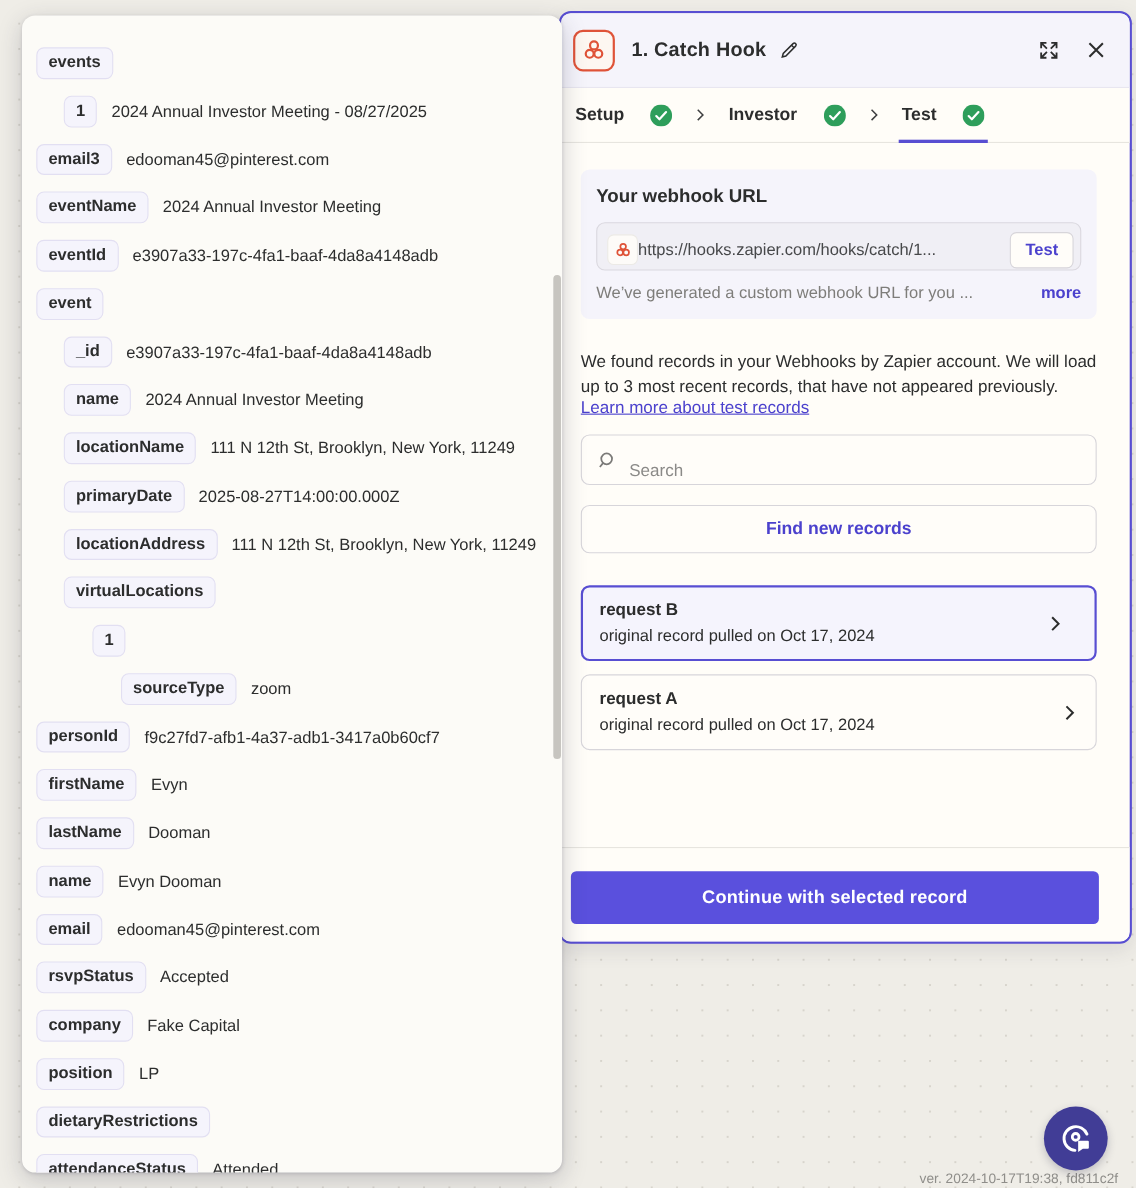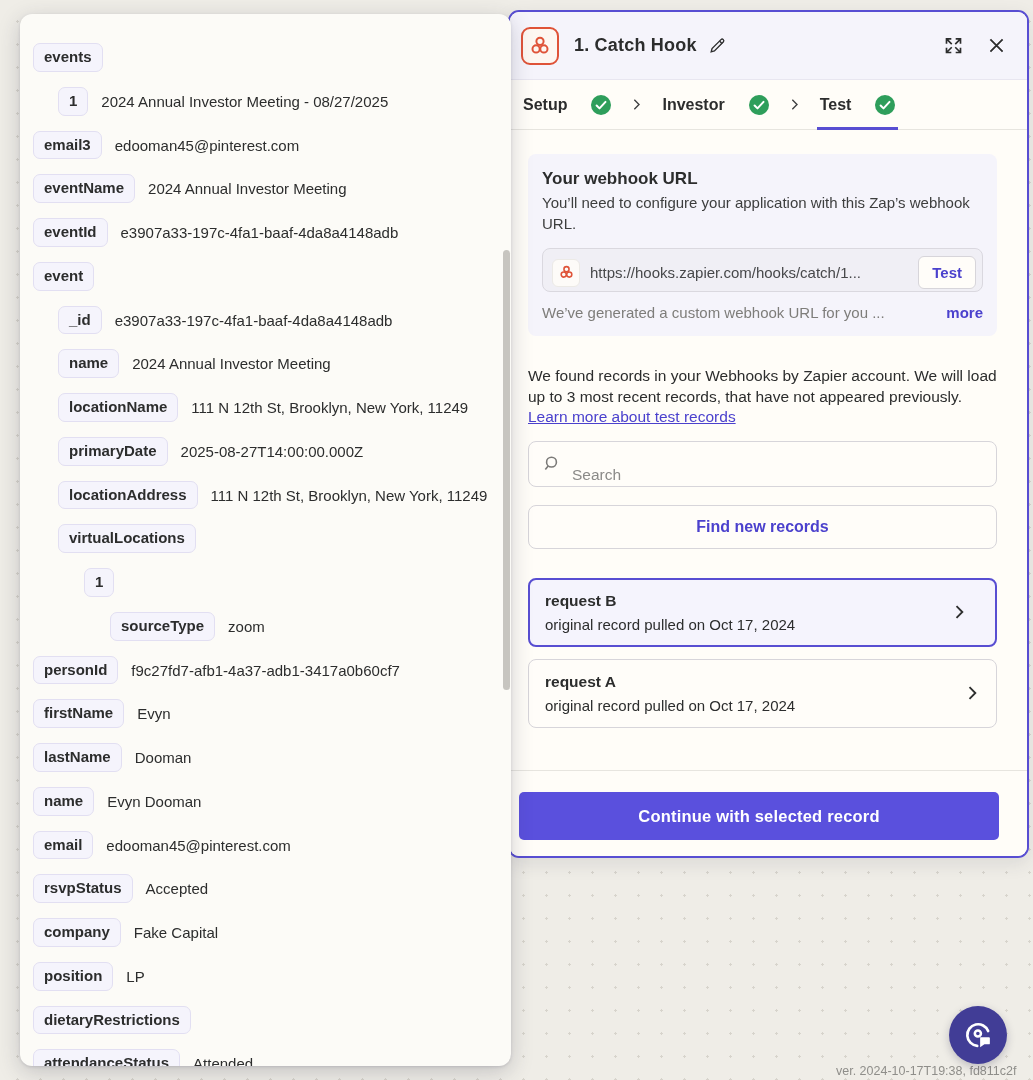--- a/index.html
+++ b/index.html
@@ -78,21 +78,21 @@
   .tab-sep { display:flex; align-items:center; margin:0 15px; }
   .tab-sep svg { width:15px; height:15px; }
 
   .panel-content { flex:1 1 auto; overflow:hidden; padding:24px 30px 0 18px; }
 
   .webhook-card { background:#f5f4fb; border-radius:8px; padding:15px 14px 15px; margin-bottom:29px; }
   .webhook-card h3 { font-size:17px; font-weight:bold; margin-bottom:3px; }
   .webhook-desc { font-size:15px; line-height:1.42; color:#3d3e3e; }
   .url-row {
     margin-top:13px; background:#f0eff5; border:1px solid #dad8df; border-radius:8px;
-    height:44px; display:flex; align-items:center; padding:11px 6px 5px 9px; gap:10px;
+    height:44px; display:flex; align-items:center; padding:11px 6px 5px 9px; 
   }
   .url-icon-chip { width:28px; height:28px; background:#fdfbf8; border:1px solid #eceae6; border-radius:6px; display:flex; align-items:center; justify-content:center; flex:0 0 auto; }
   .url-icon-chip svg { width:17px; height:17px; }
   .url-text { flex:1 1 auto; font-size:15px; color:#47484a; white-space:nowrap; overflow:hidden; }
   .copy-btn {
     flex:0 0 auto; background:#fffdf9; border:1px solid #d7d5da; border-radius:6px;
     padding:7px 13px; font-size:15px; font-weight:bold; color:#4b41cd; cursor:pointer;
     font-family:inherit;
   }
   .note-row { display:flex; margin-top:12px; align-items:flex-start; }
@@ -323,21 +323,20 @@
               <path d="M5.6 10.5l2.9 2.9 6-6.5" fill="none" stroke="#ffffff" stroke-width="2" stroke-linecap="round" stroke-linejoin="round"></path>
             </svg>
           </span>
         </div>
       </nav>
 
     <div class="panel-content">
 
       <div class="webhook-card">
         <h3>Your webhook URL</h3>
-        <p class="webhook-desc">You’ll need to configure your application with this Zap’s webhook URL.</p>
         <div class="url-row">
           <div class="url-icon-chip">
             <svg viewBox="0 0 24 24" fill="none" stroke="#df5338" stroke-width="2.2">
               <circle cx="12" cy="7.3" r="3.6"></circle>
                 <circle cx="8.1" cy="14.9" r="3.6"></circle>
                 <circle cx="15.9" cy="14.9" r="3.6"></circle>
             </svg>
           </div>
           <div class="url-text">https://hooks.zapier.com/hooks/catch/1...</div>
           <button class="copy-btn">Test</button>

